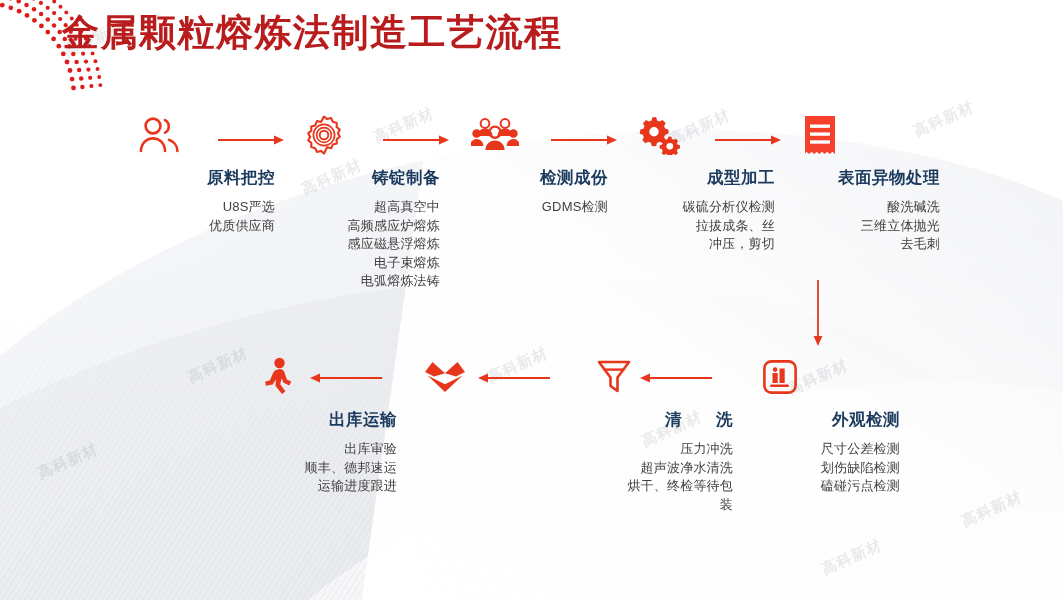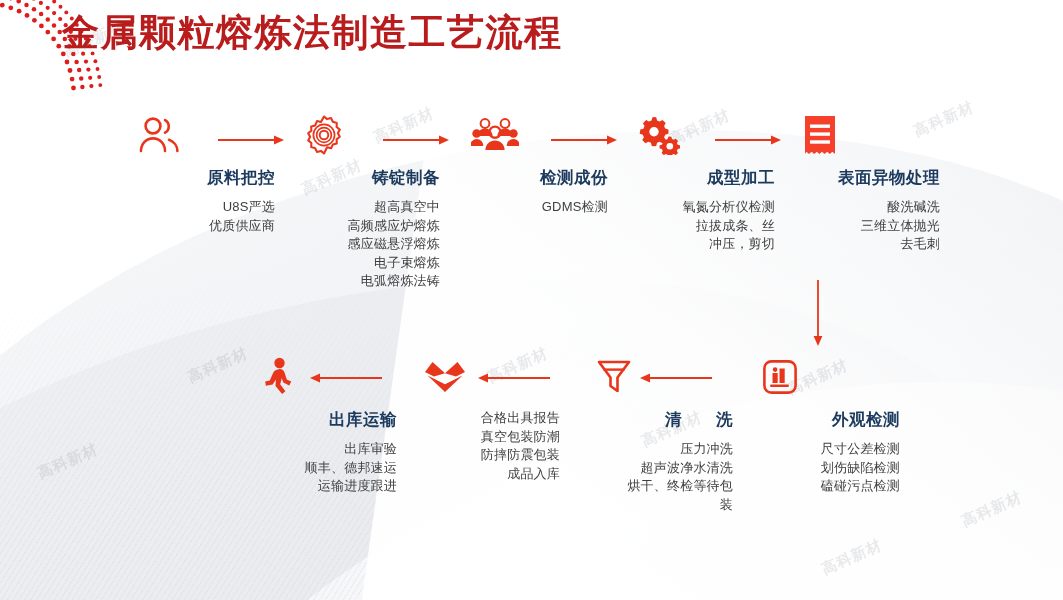--- a/index.html
+++ b/index.html
@@ -313,21 +313,21 @@
       <div class="step-icon">
         <svg width="44" height="40" viewBox="0 0 44 40">
           <path d="M16 2l2.2.3.9 3.1 2.6 1.1 2.8-1.6 1.6 1.6 1.6 1.6-1.6 2.8 1.1 2.6 3.1.9.3 2.2-.3 2.2-3.1.9-1.1 2.6 1.6 2.8-1.6 1.6-1.6 1.6-2.8-1.6-2.6 1.1-.9 3.1-2.2.3-2.2-.3-.9-3.1-2.6-1.1-2.8 1.6-1.6-1.6-1.6-1.6 1.6-2.8-1.1-2.6-3.1-.9L2 16.8l.3-2.2 3.1-.9 1.1-2.6-1.6-2.8 1.6-1.6L8.1 5l2.8 1.6 2.6-1.1.9-3.1z" fill="#e8361c"></path>
           <circle cx="16" cy="16.8" r="4.7" fill="#ffffff"></circle>
           <path d="M31.8 21.6l1.6.2.6 2.2 1.8.8 2-1.1 1.1 1.1 1.1 1.1-1.1 2 .8 1.8 2.2.6.2 1.6-.2 1.6-2.2.6-.8 1.8 1.1 2-1.1 1.1-1.1 1.1-2-1.1-1.8.8-.6 2.2-1.6.2-1.6-.2-.6-2.2-1.8-.8-2 1.1-1.1-1.1-1.1-1.1 1.1-2-.8-1.8-2.2-.6-.2-1.6.2-1.6 2.2-.6.8-1.8-1.1-2 1.1-1.1 1.1-1.1 2 1.1 1.8-.8.6-2.2z" fill="#e8361c"></path>
           <circle cx="31.8" cy="31.2" r="3.3" fill="#ffffff"></circle>
         </svg>
       </div>
       <div class="step-heading">成型加工</div>
       <div class="step-lines">
-        <div class="step-line">氧氮分析仪检测</div>
+        <div class="step-line">碳硫分析仪检测</div>
         <div class="step-line">拉拔成条、丝</div>
         <div class="step-line">冲压，剪切</div>
       </div>
     </div>
     <div class="step" style="left: 775px; top: 112px;">
       <div class="step-icon">
         <svg width="34" height="42" viewBox="0 0 34 42">
           <path d="M2 2h30v38l-2.6-2.2-2.6 2.2-2.6-2.2-2.6 2.2-2.6-2.2L16.4 40l-2.6-2.2-2.6 2.2-2.6-2.2L6 40l-2.6-2.2L2 40z" fill="#f5402c"></path>
           <rect x="7" y="10.5" width="20" height="3.4" fill="#ffffff"></rect>
           <rect x="7" y="18.4" width="20" height="3.4" fill="#ffffff"></rect>
@@ -374,26 +374,20 @@
       </div>
     </div>
     <div class="step" style="left: 395px; top: 354px;">
       <div class="step-icon">
         <svg width="44" height="34" viewBox="0 0 44 34">
           <path d="M22 13.2L9.5 2 2 12l9 4.6z" fill="#e8361c"></path>
           <path d="M22 13.2L34.5 2 42 12l-9 4.6z" fill="#e8361c"></path>
           <path d="M4.5 15.5l17.5 8.8 17.5-8.8L22 32z" fill="#e8361c"></path>
         </svg>
       </div>
-      <div class="step-lines">
-        <div class="step-line">合格出具报告</div>
-        <div class="step-line">真空包装防潮</div>
-        <div class="step-line">防摔防震包装</div>
-        <div class="step-line">成品入库</div>
-      </div>
     </div>
     <div class="step" style="left: 232px; top: 354px;">
       <div class="step-icon">
         <svg width="34" height="40" viewBox="0 0 34 40">
           <circle cx="19.5" cy="6" r="5.2" fill="#e8361c"></circle>
           <path d="M18.8 12.2c2.6-.6 4.9.7 5.7 3.2l2.3 7 4.4 2.2-1.9 3.9-6-3-1.5-4.2-1.6 6 5.2 6.9-3.3 2.9-6.6-8.2.4-6.3-3.2 5-6.8 1.1-.7-4.3 4.6-.8 3.3-7.6c.9-2 2.5-3.2 5.7-3.8z" fill="#e8361c"></path>
         </svg>
       </div>
       <div class="step-heading">出库运输</div>
       <div class="step-lines">

